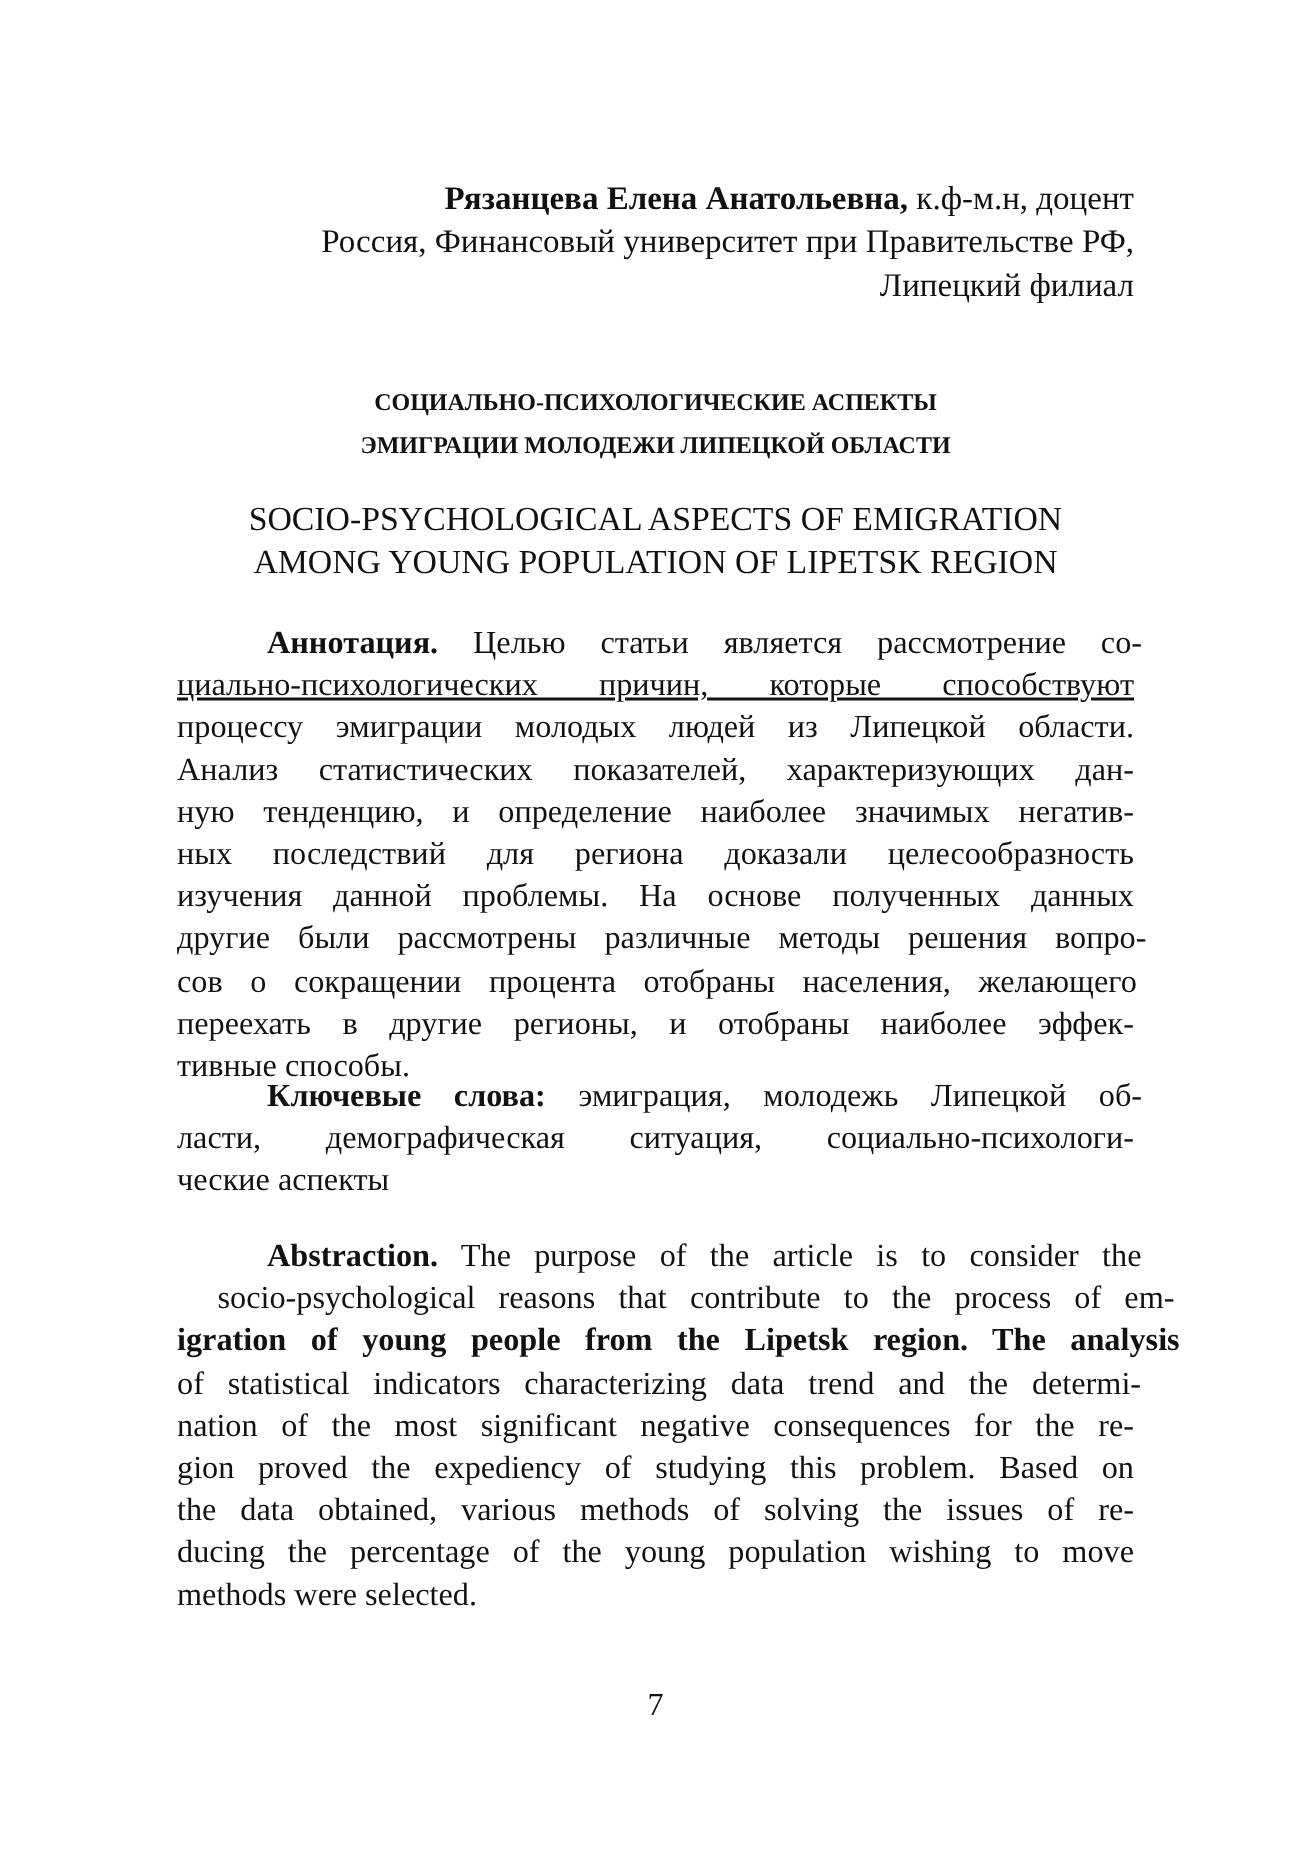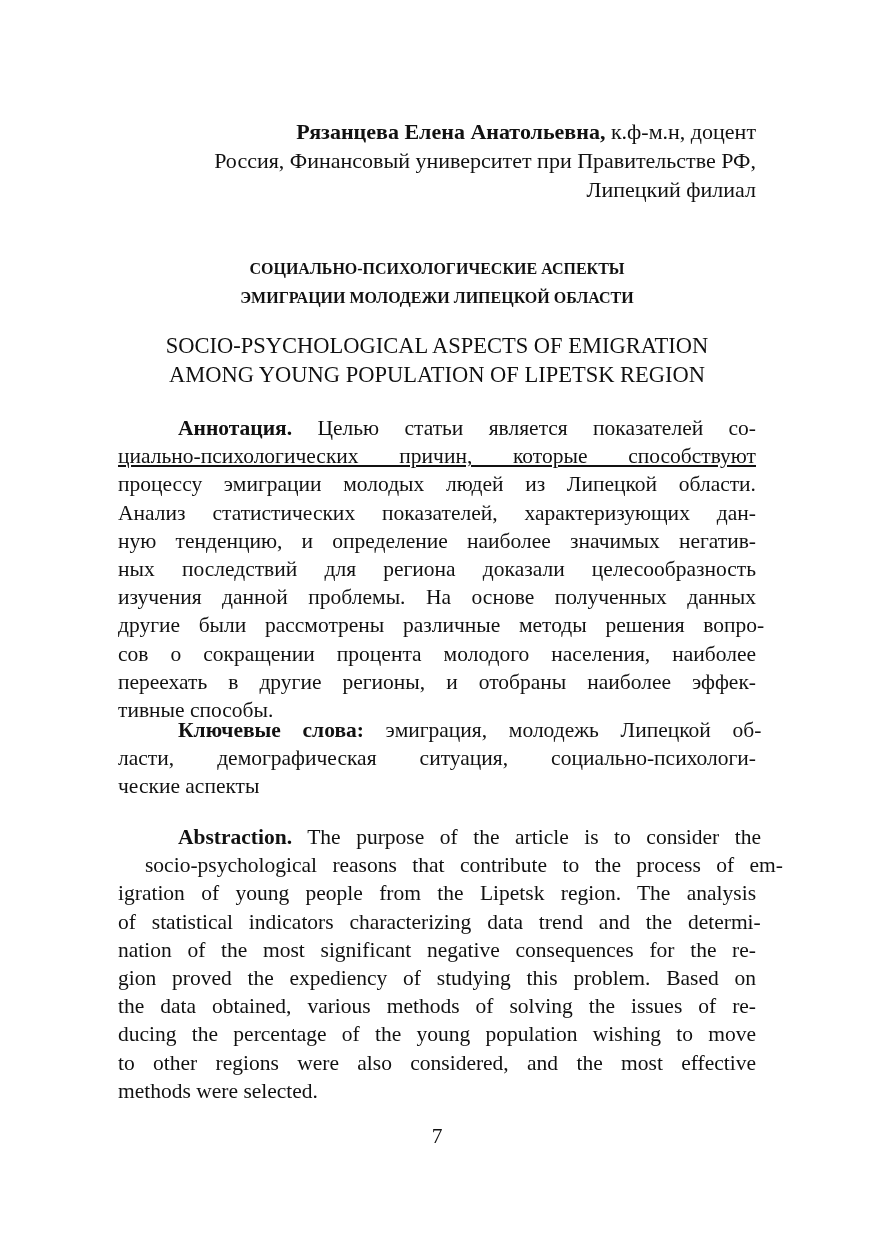--- a/index.html
+++ b/index.html
@@ -38,44 +38,43 @@
     <span class="line">СОЦИАЛЬНО-ПСИХОЛОГИЧЕСКИЕ АСПЕКТЫ</span>
     <span class="line">ЭМИГРАЦИИ МОЛОДЕЖИ ЛИПЕЦКОЙ ОБЛАСТИ</span>
   </div>
 
   <div class="title-en">
     <span class="line">SOCIO-PSYCHOLOGICAL ASPECTS OF EMIGRATION</span>
     <span class="line">AMONG YOUNG POPULATION OF LIPETSK REGION</span>
   </div>
 
   <div class="para" id="annot">
-      <span class="jl indent" style="white-space: nowrap; word-spacing: 17.8781px;"><span class="bold">Аннотация.</span><span> Целью статьи является показателей со-</span></span>
+      <span class="jl indent" style="white-space: nowrap; word-spacing: 17.8781px;"><span class="bold">Аннотация.</span><span> Целью статьи является рассмотрение со-</span></span>
       <span class="jl" style="white-space: nowrap; word-spacing: 35.3542px; text-decoration: underline;"><span>циально-психологических причин, которые способствуют</span></span>
       <span class="jl" style="white-space: nowrap; word-spacing: 16.263px;"><span>процессу эмиграции молодых людей из Липецкой области.</span></span>
       <span class="jl" style="white-space: nowrap; word-spacing: 21.5938px;"><span>Анализ статистических показателей, характеризующих дан-</span></span>
       <span class="jl" style="white-space: nowrap; word-spacing: 13.8047px;"><span>ную тенденцию, и определение наиболее значимых негатив-</span></span>
       <span class="jl" style="white-space: nowrap; word-spacing: 21.8219px;"><span>ных последствий для региона доказали целесообразность</span></span>
       <span class="jl" style="white-space: nowrap; word-spacing: 15.151px;"><span>изучения данной проблемы. На основе полученных данных</span></span>
       <span class="jl" style="white-space: nowrap; word-spacing: 13.2839px;"><span>другие были рассмотрены различные методы решения вопро-</span></span>
-      <span class="jl" style="white-space: nowrap; word-spacing: 12.9948px;"><span>сов о сокращении процента молодого населения, наиболее</span></span>
+      <span class="jl" style="white-space: nowrap; word-spacing: 12.9948px;"><span>сов о сокращении процента отобраны населения, желающего</span></span>
       <span class="jl" style="white-space: nowrap; word-spacing: 15.6384px;"><span>переехать в другие регионы, и отобраны наиболее эффек-</span></span>
       <span class="jl last"><span>тивные способы.</span></span>
     </div>
   <div class="para" id="keywords">
       <span class="jl indent" style="white-space: nowrap; word-spacing: 16.3125px;"><span class="bold">Ключевые слова:</span><span> эмиграция, молодежь Липецкой об-</span></span>
       <span class="jl" style="white-space: nowrap; word-spacing: 37.6875px;"><span>ласти, демографическая ситуация, социально-психологи-</span></span>
       <span class="jl last"><span>ческие аспекты</span></span>
     </div>
   <div class="para" id="abstract">
       <span class="jl indent" style="white-space: nowrap; word-spacing: 10.1545px;"><span class="bold">Abstraction.</span><span> The purpose of the article is to consider the</span></span>
       <span class="jl" style="white-space: nowrap; word-spacing: 10.043px; margin-left: 27px;"><span>socio-psychological reasons that contribute to the process of em-</span></span>
-      <span class="jl" style="white-space: nowrap; word-spacing: 10.9583px;"><span>igration of young people from the Lipetsk region. The analysis</span></span>
+      <span class="jl" style="white-space: nowrap; word-spacing: 10.9583px; font-weight: bold;"><span>igration of young people from the Lipetsk region. The analysis</span></span>
       <span class="jl" style="white-space: nowrap; word-spacing: 10.498px;"><span>of statistical indicators characterizing data trend and the determi-</span></span>
       <span class="jl" style="white-space: nowrap; word-spacing: 10.3229px;"><span>nation of the most significant negative consequences for the re-</span></span>
       <span class="jl" style="white-space: nowrap; word-spacing: 10.3802px;"><span>gion proved the expediency of studying this problem. Based on</span></span>
       <span class="jl" style="white-space: nowrap; word-spacing: 10.5984px;"><span>the data obtained, various methods of solving the issues of re-</span></span>
       <span class="jl" style="white-space: nowrap; word-spacing: 9.9184px;"><span>ducing the percentage of the young population wishing to move</span></span>
-      <span class="jl" style="white-space: nowrap; word-spacing: 12.9549px;"><span>to other regions were also considered, and the most effective</span></span>
       <span class="jl last"><span>methods were selected.</span></span>
     </div>
 
   <div class="page-number">7</div>
 </div>
 
 </body></html>

